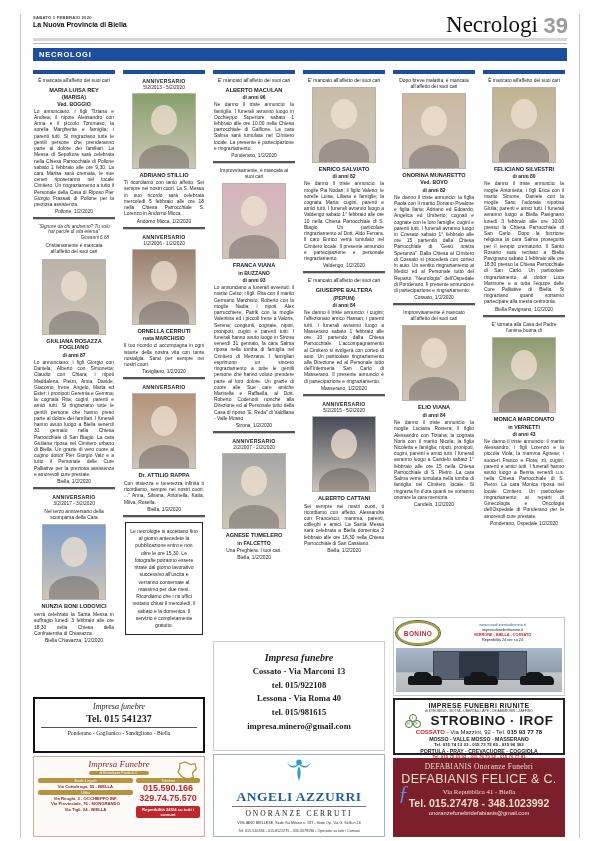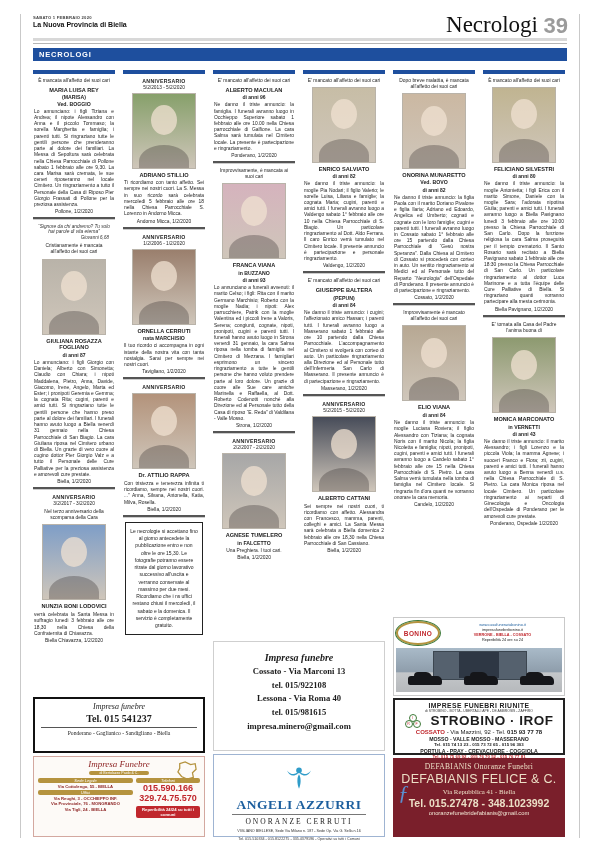--- a/index.html
+++ b/index.html
@@ -56,21 +56,21 @@
   .or-addr{font-size:4.2px;font-weight:bold;color:#8b1f1f;text-align:center;line-height:1.25;}
   .or-tel{font-size:9px;font-weight:bold;color:#c0272d;line-height:1.1;}
   .or-rep{background:#c0272d;color:#fff;font-size:4.2px;font-weight:bold;border-radius:2px;margin-top:2px;padding:1px;}
   .or-map{position:absolute;right:6px;top:4px;width:22px;height:20px;}
   
   .ad-min{border:1px solid #cfcfcf;text-align:center;font-family:"Liberation Serif",serif;padding-top:10px;}
   .min1{font-size:10px;font-style:italic;font-weight:bold;}
   .min2{font-size:25px;font-weight:bold;letter-spacing:1px;line-height:1;}
   .min3{font-size:8.6px;font-weight:bold;line-height:1.25;margin-top:3px;}
   
-  .ad-ang{border:1px solid #9fb4d2;text-align:center;padding-top:10px;}
+  .ad-ang{border:1px solid #9fb4d2;text-align:center;padding-top:2px;}
   .ang-name{font-family:"Liberation Serif",serif;font-size:13.5px;font-weight:bold;color:#1d5f9e;letter-spacing:.5px;border-bottom:1px solid #777;display:inline-block;padding:0 4px 1px;}
   .ang-sub{font-size:7.5px;letter-spacing:2px;color:#222;margin-top:2px;font-family:"Liberation Serif",serif;}
   .ang-tiny{font-size:3.7px;color:#333;line-height:1.4;margin-top:3px;}
   
   .ad-bon{border:1px solid #c9c9c9;padding:2px;}
   .bon-top{display:flex;align-items:center;gap:3px;height:26px;}
   .bon-oval{width:40px;height:20px;border:2px solid #b5933f;outline:1px solid #3f7a3a;border-radius:50%;display:flex;align-items:center;justify-content:center;}
   .bon-oval span{color:#c0272d;font-weight:bold;font-size:6.5px;letter-spacing:.4px;}
   .bon-lines{flex:1;}
   .bon-l{font-size:3.8px;line-height:1.35;text-align:center;}

